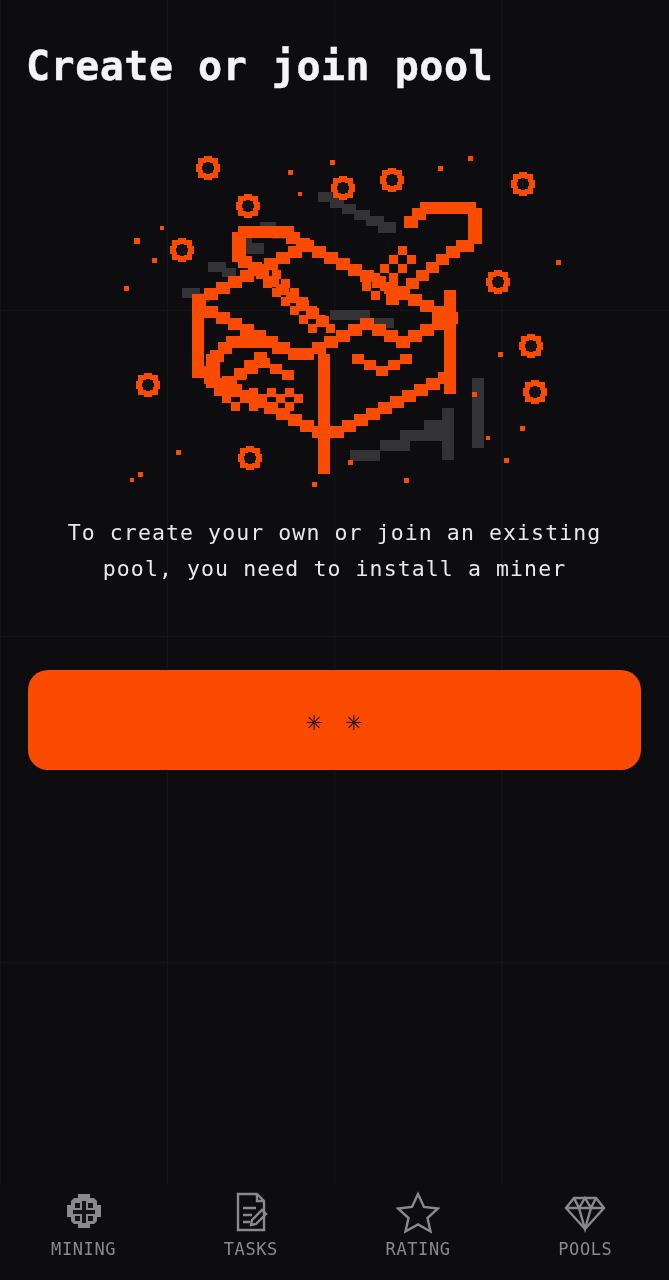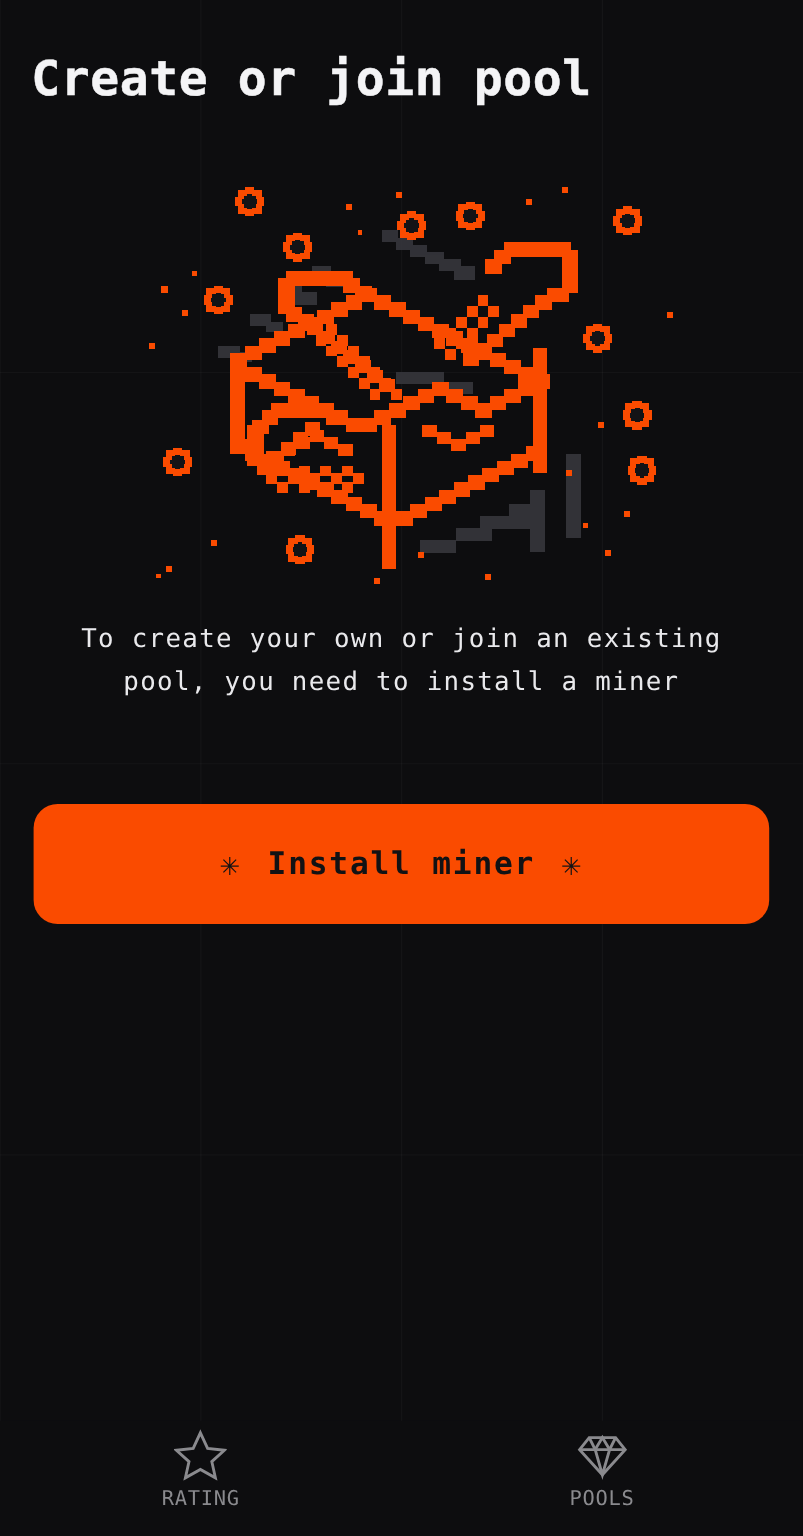--- a/index.html
+++ b/index.html
@@ -376,28 +376,56 @@
         <rect x="130" y="338" width="4" height="4"></rect>
         <rect x="556" y="120" width="5" height="5"></rect>
       </g>
     </svg>
   </div>
 
   <p class="desc">To create your own or join an existing pool, you need to install a miner</p>
 
   <button class="install-btn">
     <span class="star">✳</span>
-    <span class="label">Install miner</span>
     <span class="star">✳</span>
   </button>
 
   <nav class="bottom-nav">
 
-
-
+    <div class="nav-item">
+      <span class="nav-icon">
+        <svg viewBox="0 0 44 44" xmlns="http://www.w3.org/2000/svg">
+          <path fill="#8a8a8e" d="M16 4h12v4h4l3 3v4h4v12h-4v4l-3 3h-4v4H16v-4h-4l-3-3v-4H5V15h4v-4l3-3h4V4z"></path>
+          <g fill="#141417">
+            <rect x="20" y="11" width="4" height="22"></rect>
+            <rect x="11" y="20" width="22" height="4"></rect>
+            <rect x="13" y="13" width="5" height="5"></rect>
+            <rect x="26" y="13" width="5" height="5"></rect>
+            <rect x="13" y="26" width="5" height="5"></rect>
+            <rect x="26" y="26" width="5" height="5"></rect>
+          </g>
+        </svg>
+      </span>
+      <span class="nav-label">MINING</span>
+    </div>
+
+
+    <div class="nav-item">
+      <span class="nav-icon">
+        <svg viewBox="0 0 44 44" xmlns="http://www.w3.org/2000/svg">
+          <g fill="none" stroke="#8a8a8e" stroke-width="2.4">
+            <path d="M9 4h19l7 7v29H9z"></path>
+            <path d="M28 4v7h7"></path>
+            <path d="M14 18h13 M14 25h9 M14 32h7"></path>
+            <path d="M33 20l4 4 -10 10 -5 1 1 -5z"></path>
+          </g>
+        </svg>
+      </span>
+      <span class="nav-label">TASKS</span>
+    </div>
 
     <div class="nav-item">
       <span class="nav-icon">
         <svg viewBox="0 0 44 44" xmlns="http://www.w3.org/2000/svg">
           <path fill="none" stroke="#8a8a8e" stroke-width="2.4" stroke-linejoin="miter" d="M22 4 L28 17 L42 18.5 L31.5 28 L34.5 41.5 L22 34.5 L9.5 41.5 L12.5 28 L2 18.5 L16 17 Z"></path>
         </svg>
       </span>
       <span class="nav-label">RATING</span>
     </div>
 

